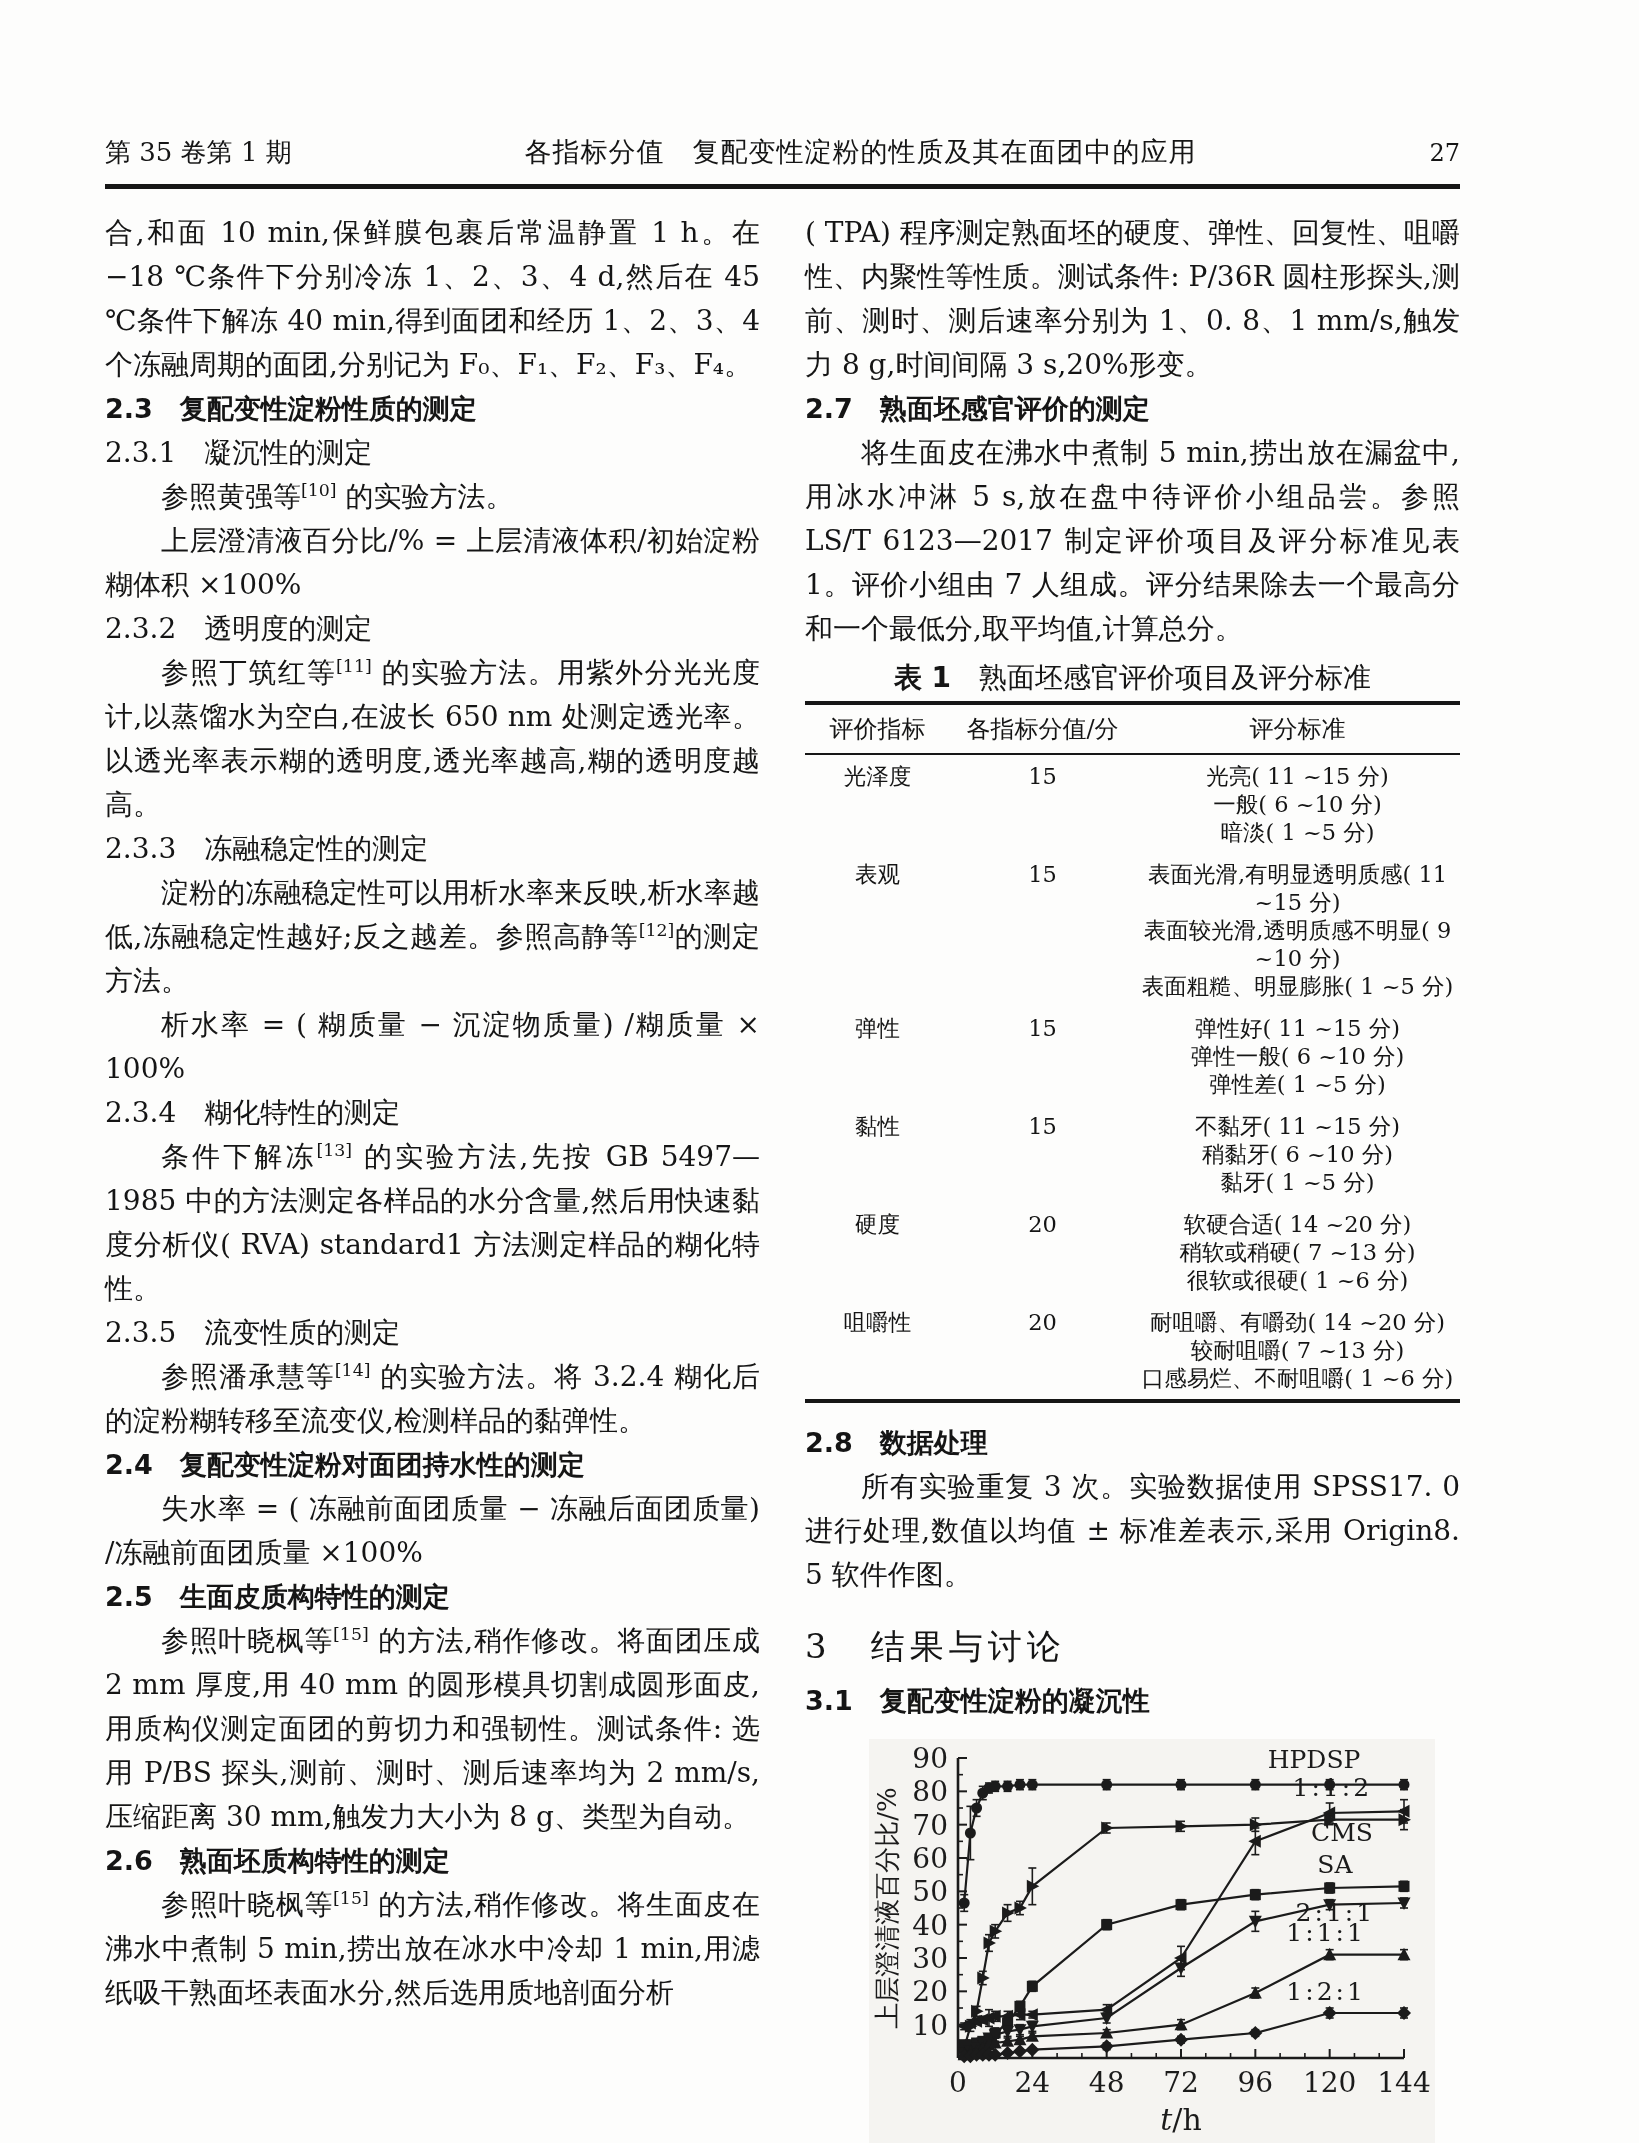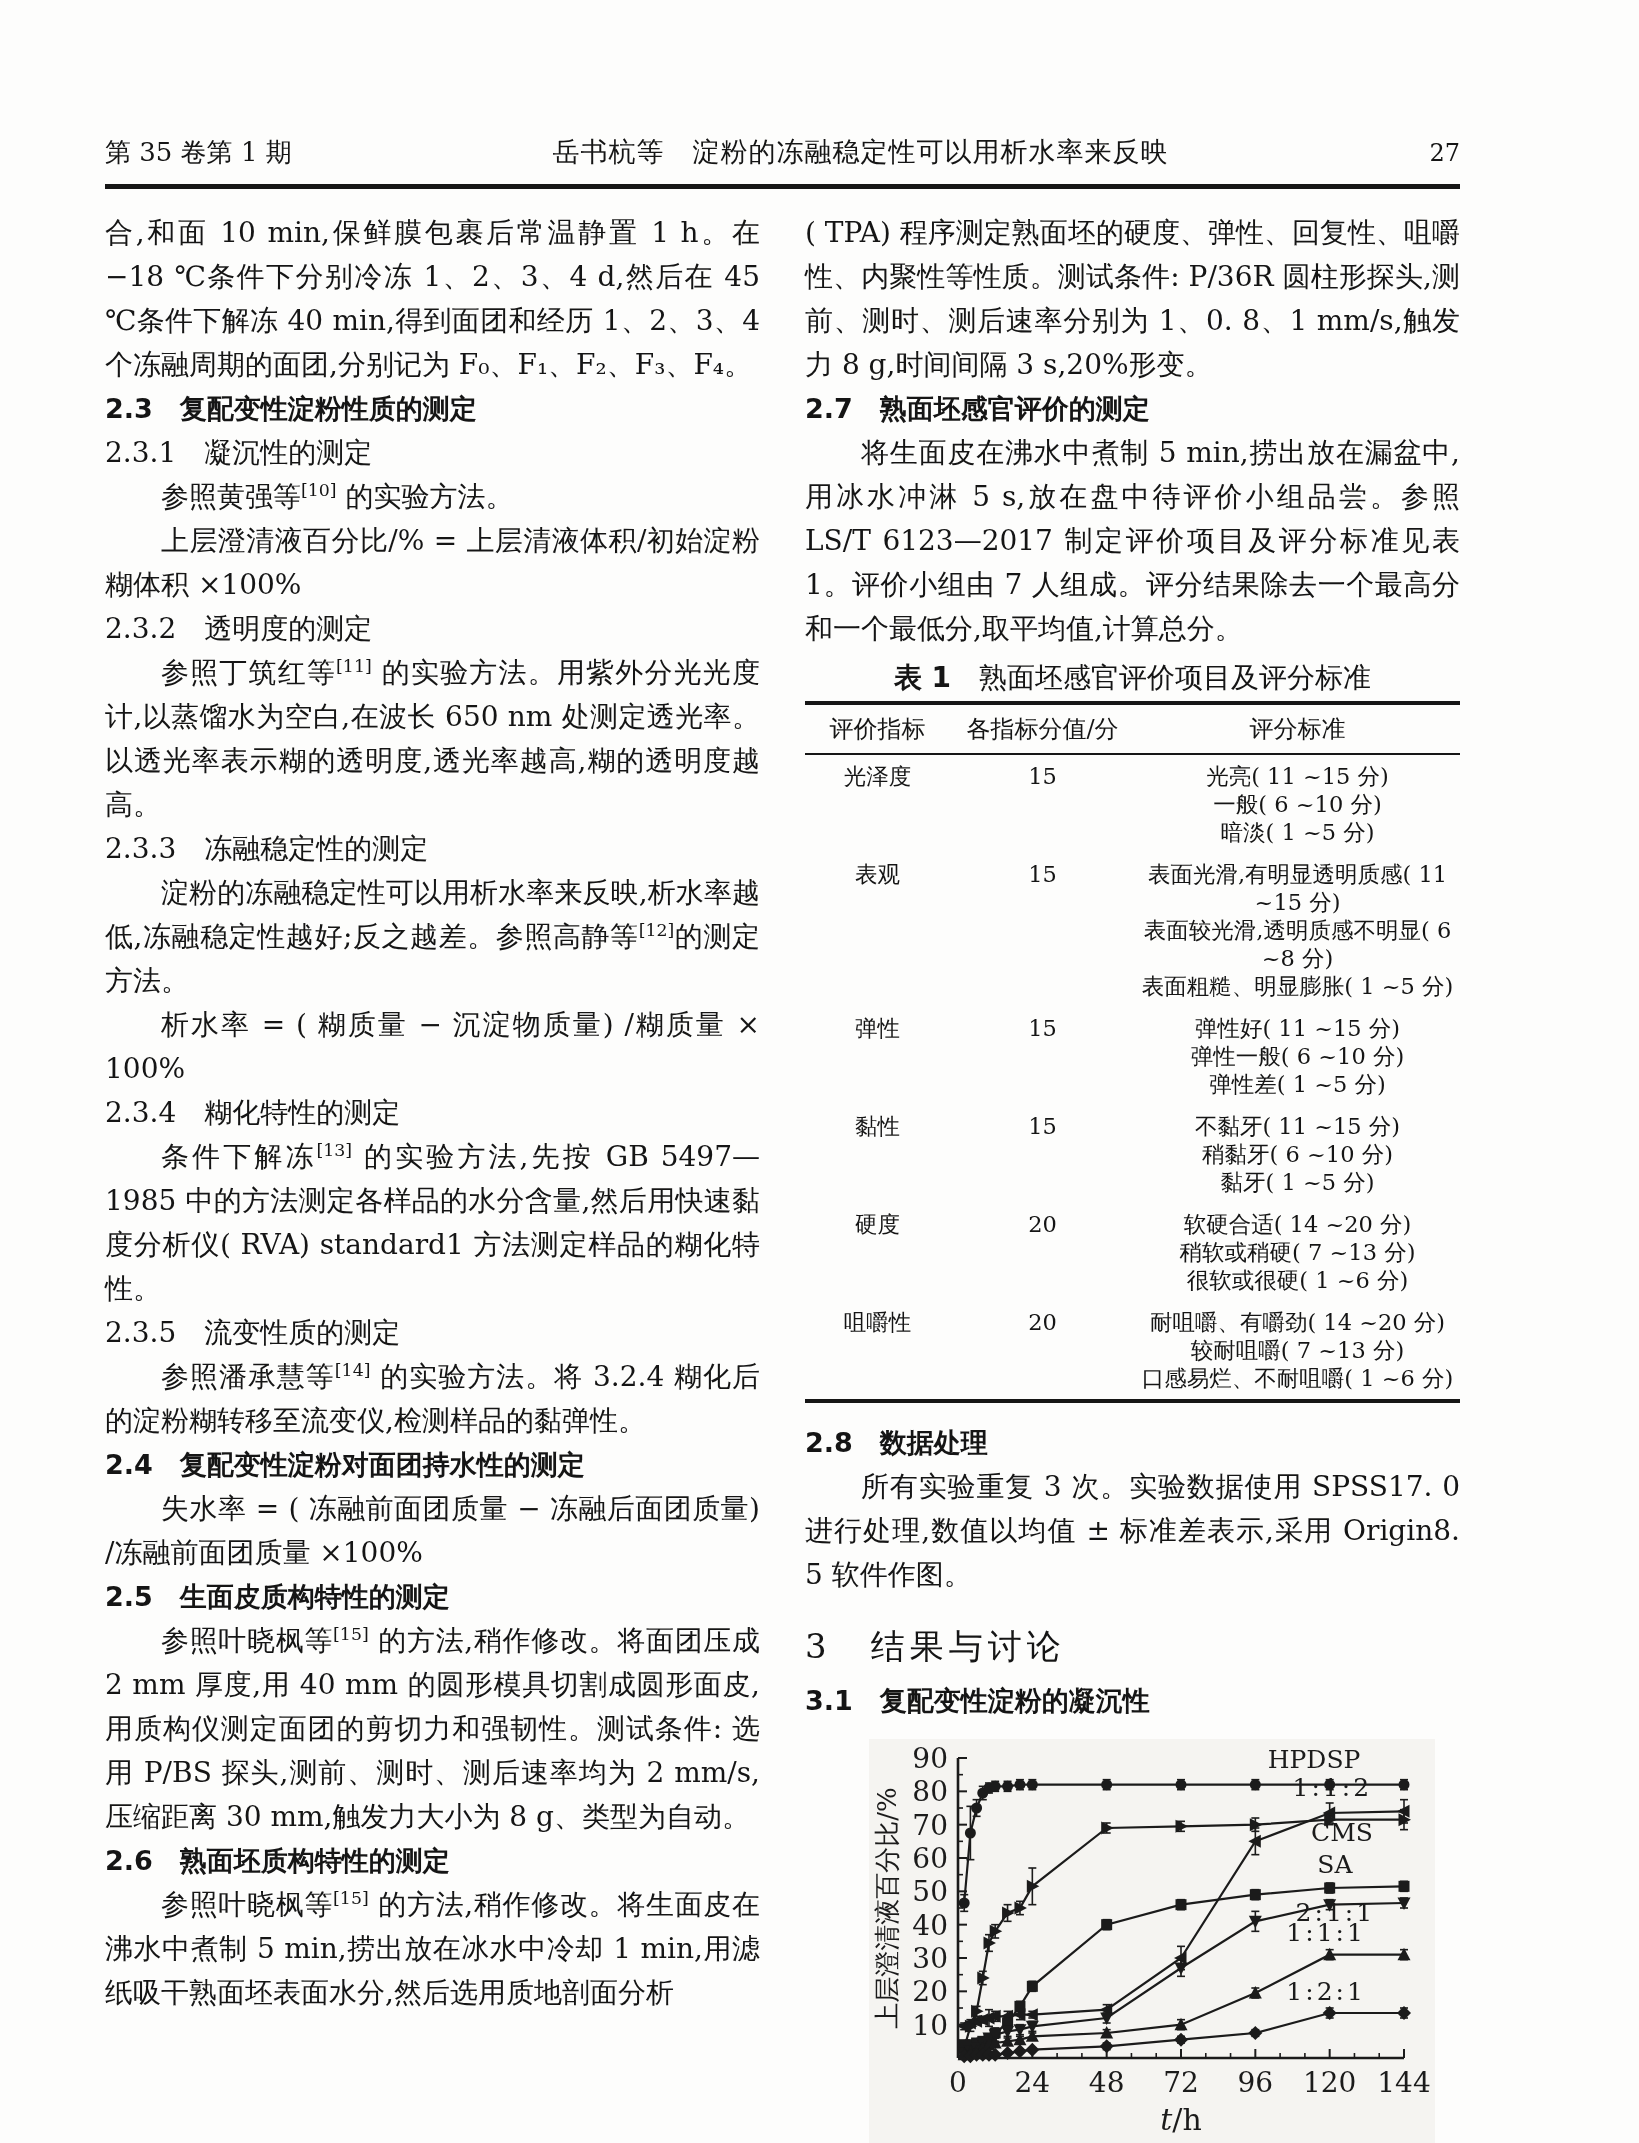--- a/index.html
+++ b/index.html
@@ -40,21 +40,21 @@
   .chartbox{background:#f5f4f1;padding:3px;}
   svg text{font-family:"DejaVu Serif","Liberation Serif",serif;fill:#1b1b1b;}
 </style>
 </head>
 <body>
 
 <div class="page">
 
   <div class="hdr">
     <span class="issue">第 35 卷第 1 期</span>
-    <span class="title">岳书杭等　淀粉的冻融稳定性可以用析水率来反映</span>
+    <span class="title">各指标分值　复配变性淀粉的性质及其在面团中的应用</span>
     <span class="pageno">27</span>
   </div>
 
   <div class="cols">
     <div class="col" id="left-col">
         <p class="noindent"><span>合,和面 10 min,保鲜膜包裹后常温静置 1 h。在 −18 ℃条件下分别冷冻 1、2、3、4 d,然后在 45 ℃条件下解冻 40 min,得到面团和经历 1、2、3、4 个冻融周期的面团,分别记为 F₀、F₁、F₂、F₃、F₄。</span></p>
         <div class="h2"><span>2.3　复配变性淀粉性质的测定</span></div>
         <div class="h3"><span>2.3.1　凝沉性的测定</span></div>
         <p><span>参照黄强等</span><sup>[10]</sup><span> 的实验方法。</span></p>
         <p><span>上层澄清液百分比/% = 上层清液体积/初始淀粉糊体积 ×100%</span></p>
@@ -100,21 +100,21 @@
                   <div>光亮( 11 ~15 分)</div>
                   <div>一般( 6 ~10 分)</div>
                   <div>暗淡( 1 ~5 分)</div>
                 </div>
               </div>
               <div class="tbl-row">
                 <div class="c1">表观</div>
                 <div class="c2">15</div>
                 <div class="c3">
                   <div>表面光滑,有明显透明质感( 11 ~15 分)</div>
-                  <div>表面较光滑,透明质感不明显( 6 ~8 分)</div>
+                  <div>表面较光滑,透明质感不明显( 9 ~10 分)</div>
                   <div>表面粗糙、明显膨胀( 1 ~5 分)</div>
                 </div>
               </div>
               <div class="tbl-row">
                 <div class="c1">弹性</div>
                 <div class="c2">15</div>
                 <div class="c3">
                   <div>弹性好( 11 ~15 分)</div>
                   <div>弹性一般( 6 ~10 分)</div>
                   <div>弹性差( 1 ~5 分)</div>

